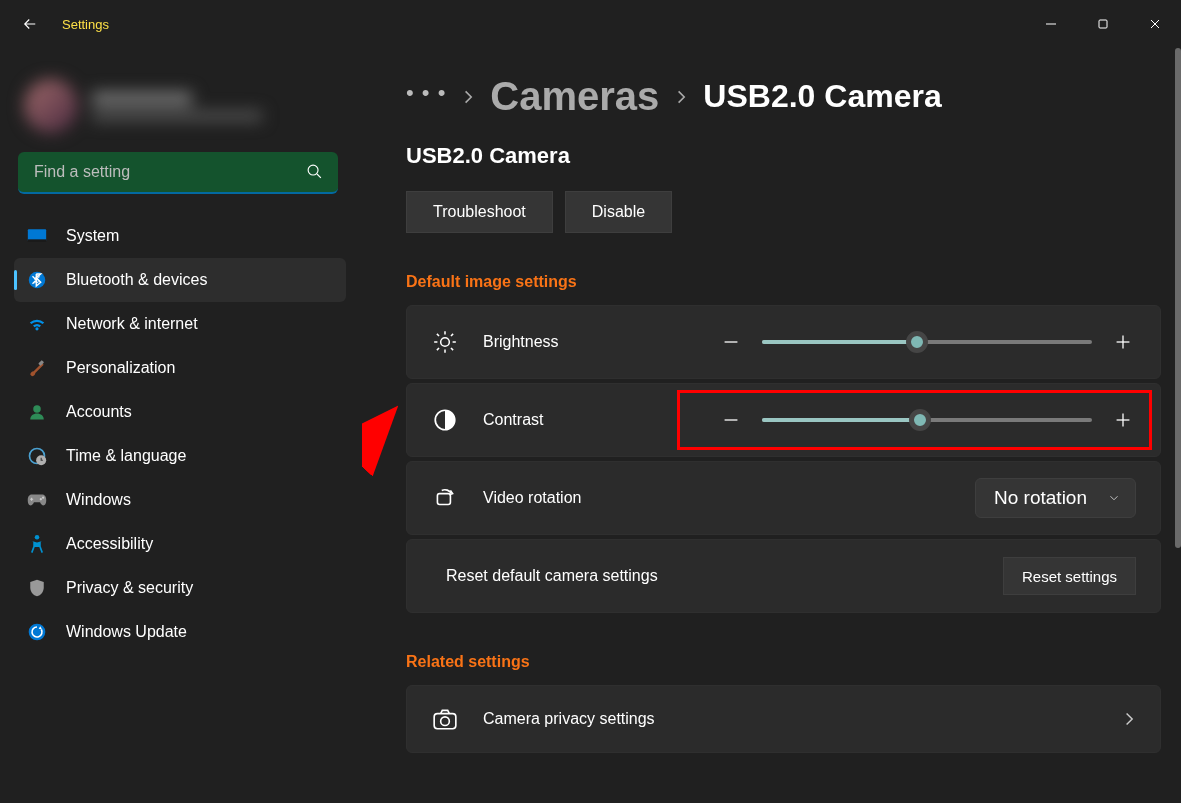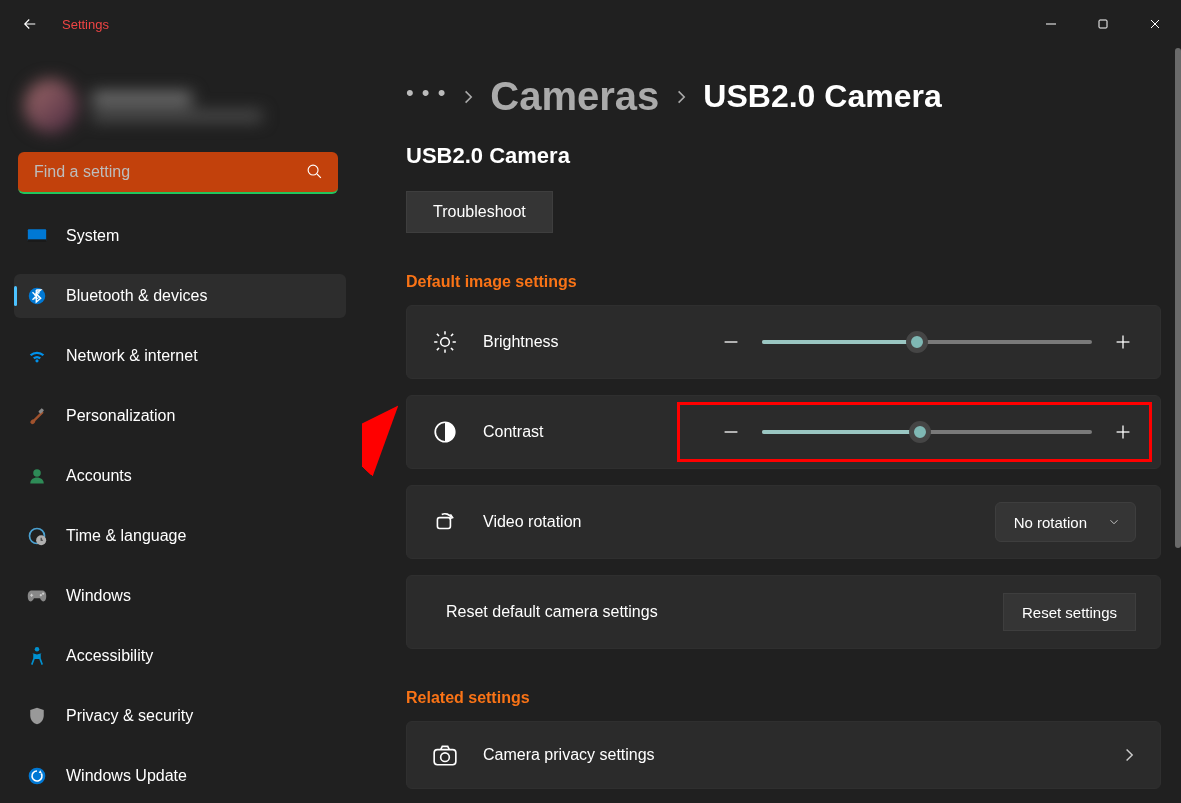--- a/index.html
+++ b/index.html
@@ -1,61 +1,61 @@
 <!DOCTYPE html>
 <html><head>
 <meta charset="utf-8">
 <style>
 html,body{margin:0;padding:0;width:1181px;height:803px;background:#202020;font-family:"Segoe UI Variable","Segoe UI",sans-serif;color:#fff;overflow:hidden}
 *{box-sizing:border-box}
 .window{width:1181px;height:803px;position:relative;display:flex;flex-direction:column}
 .titlebar{height:48px;display:flex;align-items:center;padding:0 0 0 20px}
 .back-arrow{width:20px;height:20px;color:#fff;margin-right:22px;cursor:pointer;display:flex;align-items:center;justify-content:center}
-.title-text{font-size:13px;color:#ef4444}
+.title-text{font-size:13px;color:#fde047}
 .win-controls{margin-left:auto;display:flex}
 .win-btn{width:52px;height:36px;display:flex;align-items:center;justify-content:center;color:#fff;cursor:pointer}
 .body{flex:1;display:flex;overflow:hidden}
 .sidebar{width:362px;padding:0 8px 0 0;display:flex;flex-direction:column}
 .profile{height:96px;padding:20px 20px 0 24px;display:flex;align-items:center;filter:blur(8px);margin-bottom:4px}
 .avatar{width:54px;height:54px;border-radius:50%;background:linear-gradient(135deg,#a06a6a 0%,#4a2a40 100%)}
 .profile-text{margin-left:14px;display:flex;flex-direction:column}
 .profile-name{width:100px;height:13px;background:#777;border-radius:2px;margin-bottom:6px}
 .profile-email{width:170px;height:10px;background:#555;border-radius:2px}
 .search-wrap{padding:4px 16px 14px 18px}
-.search{position:relative;height:42px;background:#c2410c;border-radius:6px;display:flex;align-items:center;padding:0 14px;border-bottom:2px solid #22c55e}
+.search{position:relative;height:42px;background:#14532d;border-radius:6px;display:flex;align-items:center;padding:0 14px;border-bottom:2px solid #0369a1}
 .search input{flex:1;background:transparent;border:none;outline:none;color:#fff;font-size:16px}
 .search input::placeholder{color:#bdbdbd}
 .search-icon{color:#fff;width:18px;height:18px}
-.nav{display:flex;flex-direction:column;padding:6px 8px 0 14px;gap:16px}
+.nav{display:flex;flex-direction:column;padding:6px 8px 0 14px;gap:0}
 .nav-item{height:44px;border-radius:6px;display:flex;align-items:center;padding:0 12px;cursor:pointer;font-size:16px;color:#fff;position:relative}
 .nav-item.active{background:#2d2d2d}
 .nav-item.active::before{content:"";position:absolute;left:0;top:12px;bottom:12px;width:3px;background:#4cc2ff;border-radius:2px}
 .nav-icon{width:22px;height:22px;margin-right:18px;display:flex;align-items:center;justify-content:center}
 .main{flex:1;overflow-y:auto;padding:26px 20px 0 44px;position:relative}
 .breadcrumb{display:flex;align-items:center;gap:16px;margin-bottom:24px}
 .bc-more{color:#bbb;font-size:22px;letter-spacing:1px;cursor:pointer;padding-bottom:8px}
 .bc-chev{color:#aaa;font-size:22px}
 .bc-link{font-size:40px;font-weight:600;color:#aaa;cursor:pointer}
 .bc-current{font-size:32px;font-weight:600;color:#fff}
 .page-title{font-size:22px;font-weight:600;margin-bottom:22px}
 .action-row{display:flex;gap:12px;margin-bottom:40px}
 .btn{height:42px;padding:0 26px;background:#353535;border:1px solid #3e3e3e;border-radius:0;color:#fff;font-size:16px;cursor:pointer;display:flex;align-items:center}
 .btn.small{height:38px;padding:3px 18px;font-size:15px}
 .section-hdr{font-size:16px;font-weight:600;margin-bottom:14px;color:#f97316}
-.cards{display:flex;flex-direction:column;gap:16px;margin-bottom:40px}
+.cards{display:flex;flex-direction:column;gap:4px;margin-bottom:40px}
 .card{background:#2b2b2b;border:1px solid #2f2f2f;border-radius:6px;min-height:74px;display:flex;align-items:center;padding:0 24px;position:relative}
 .card-icon{width:28px;height:28px;color:#fff;margin-right:24px;display:flex;align-items:center;justify-content:center}
 .card-label{font-size:16px;color:#fff;flex:0 0 auto}
 .card-controls{margin-left:auto;display:flex;align-items:center;gap:18px}
 .stepper{width:26px;height:26px;display:flex;align-items:center;justify-content:center;cursor:pointer;color:#fff}
 .slider{width:330px;height:4px;background:#7a7a7a;border-radius:2px;position:relative;cursor:pointer}
 .slider-fill{position:absolute;left:0;top:0;bottom:0;background:#9ac6c2;border-radius:2px}
 .slider-thumb{position:absolute;top:50%;width:22px;height:22px;background:#7fb8b4;border:5px solid #454545;border-radius:50%;transform:translate(-50%,-50%);cursor:grab}
 .highlight-box{position:absolute;border:3px solid #ff0000;pointer-events:none}
-.dropdown{height:40px;background:#353535;border:1px solid #3e3e3e;border-radius:6px;padding:0 14px 0 18px;display:flex;align-items:center;gap:20px;cursor:pointer;font-size:15px}
+.dropdown{height:40px;background:#353535;border:1px solid #3e3e3e;border-radius:6px;padding:0 14px 0 18px;display:flex;align-items:center;gap:20px;cursor:pointer;font-size:19px}
 .chev-down{color:#ccc}
 .card-right-chev{margin-left:auto;color:#ccc;cursor:pointer}
 .scrollbar{position:absolute;right:0;top:0;width:6px;height:100%;}
 .scrollbar-thumb{position:absolute;right:0;top:0;width:6px;height:500px;background:#6a6a6a;border-radius:3px}
 svg{display:block}
 .arrow-annotation{position:absolute;pointer-events:none}
 </style>
 </head>
 <body>
 
@@ -220,20 +220,21 @@
               <path d="M3 3l7 7-7 7"></path>
             </svg>
         </span>
         <span class="bc-current">USB2.0 Camera</span>
       </div>
 
       <div class="page-title">USB2.0 Camera</div>
 
       <div class="action-row">
         <div class="btn">Troubleshoot</div>
+        <div class="btn">Disable</div>
       </div>
 
       <div class="section-hdr">Default image settings</div>
 
       <div class="cards">
 
         <div class="card">
           <span class="card-icon">
             <svg width="26" height="26" viewBox="0 0 24 24" fill="none" stroke="currentColor" stroke-width="1.4">
                 <circle cx="12" cy="12" r="4"></circle>

